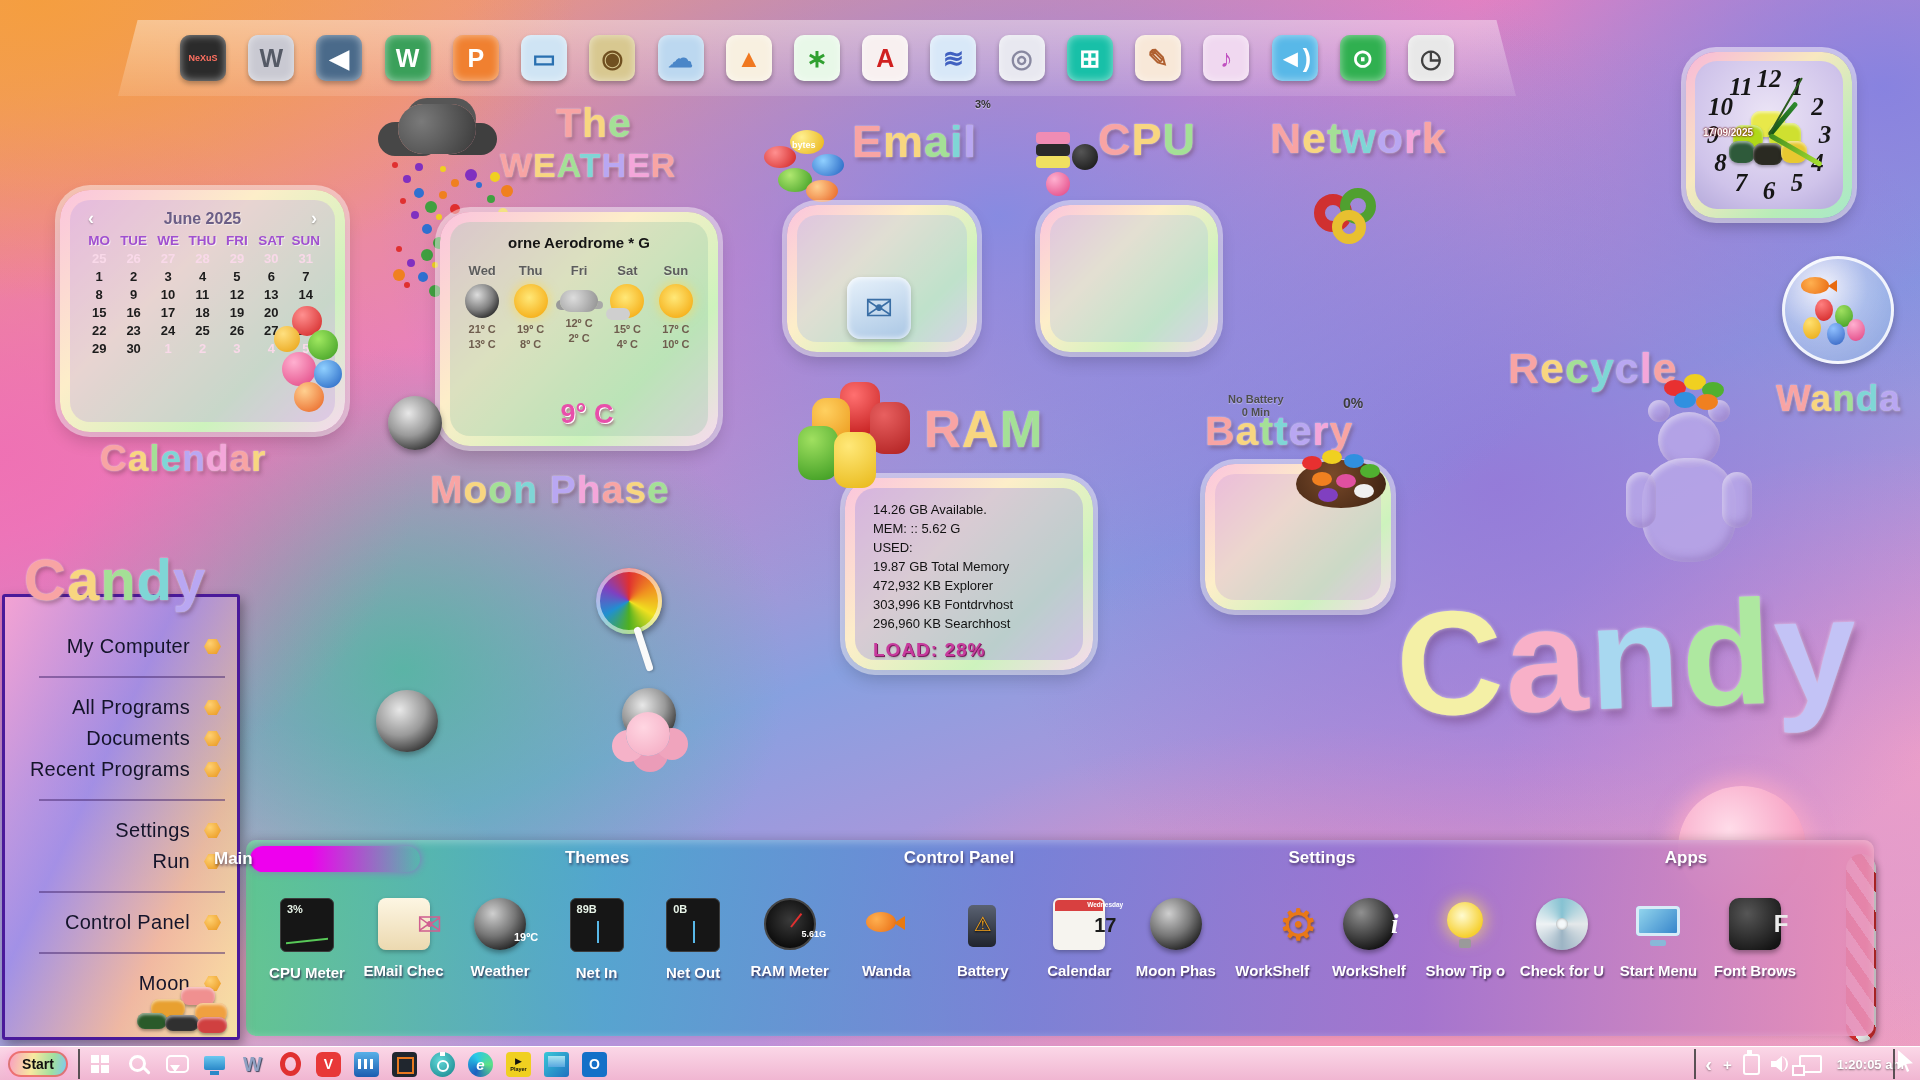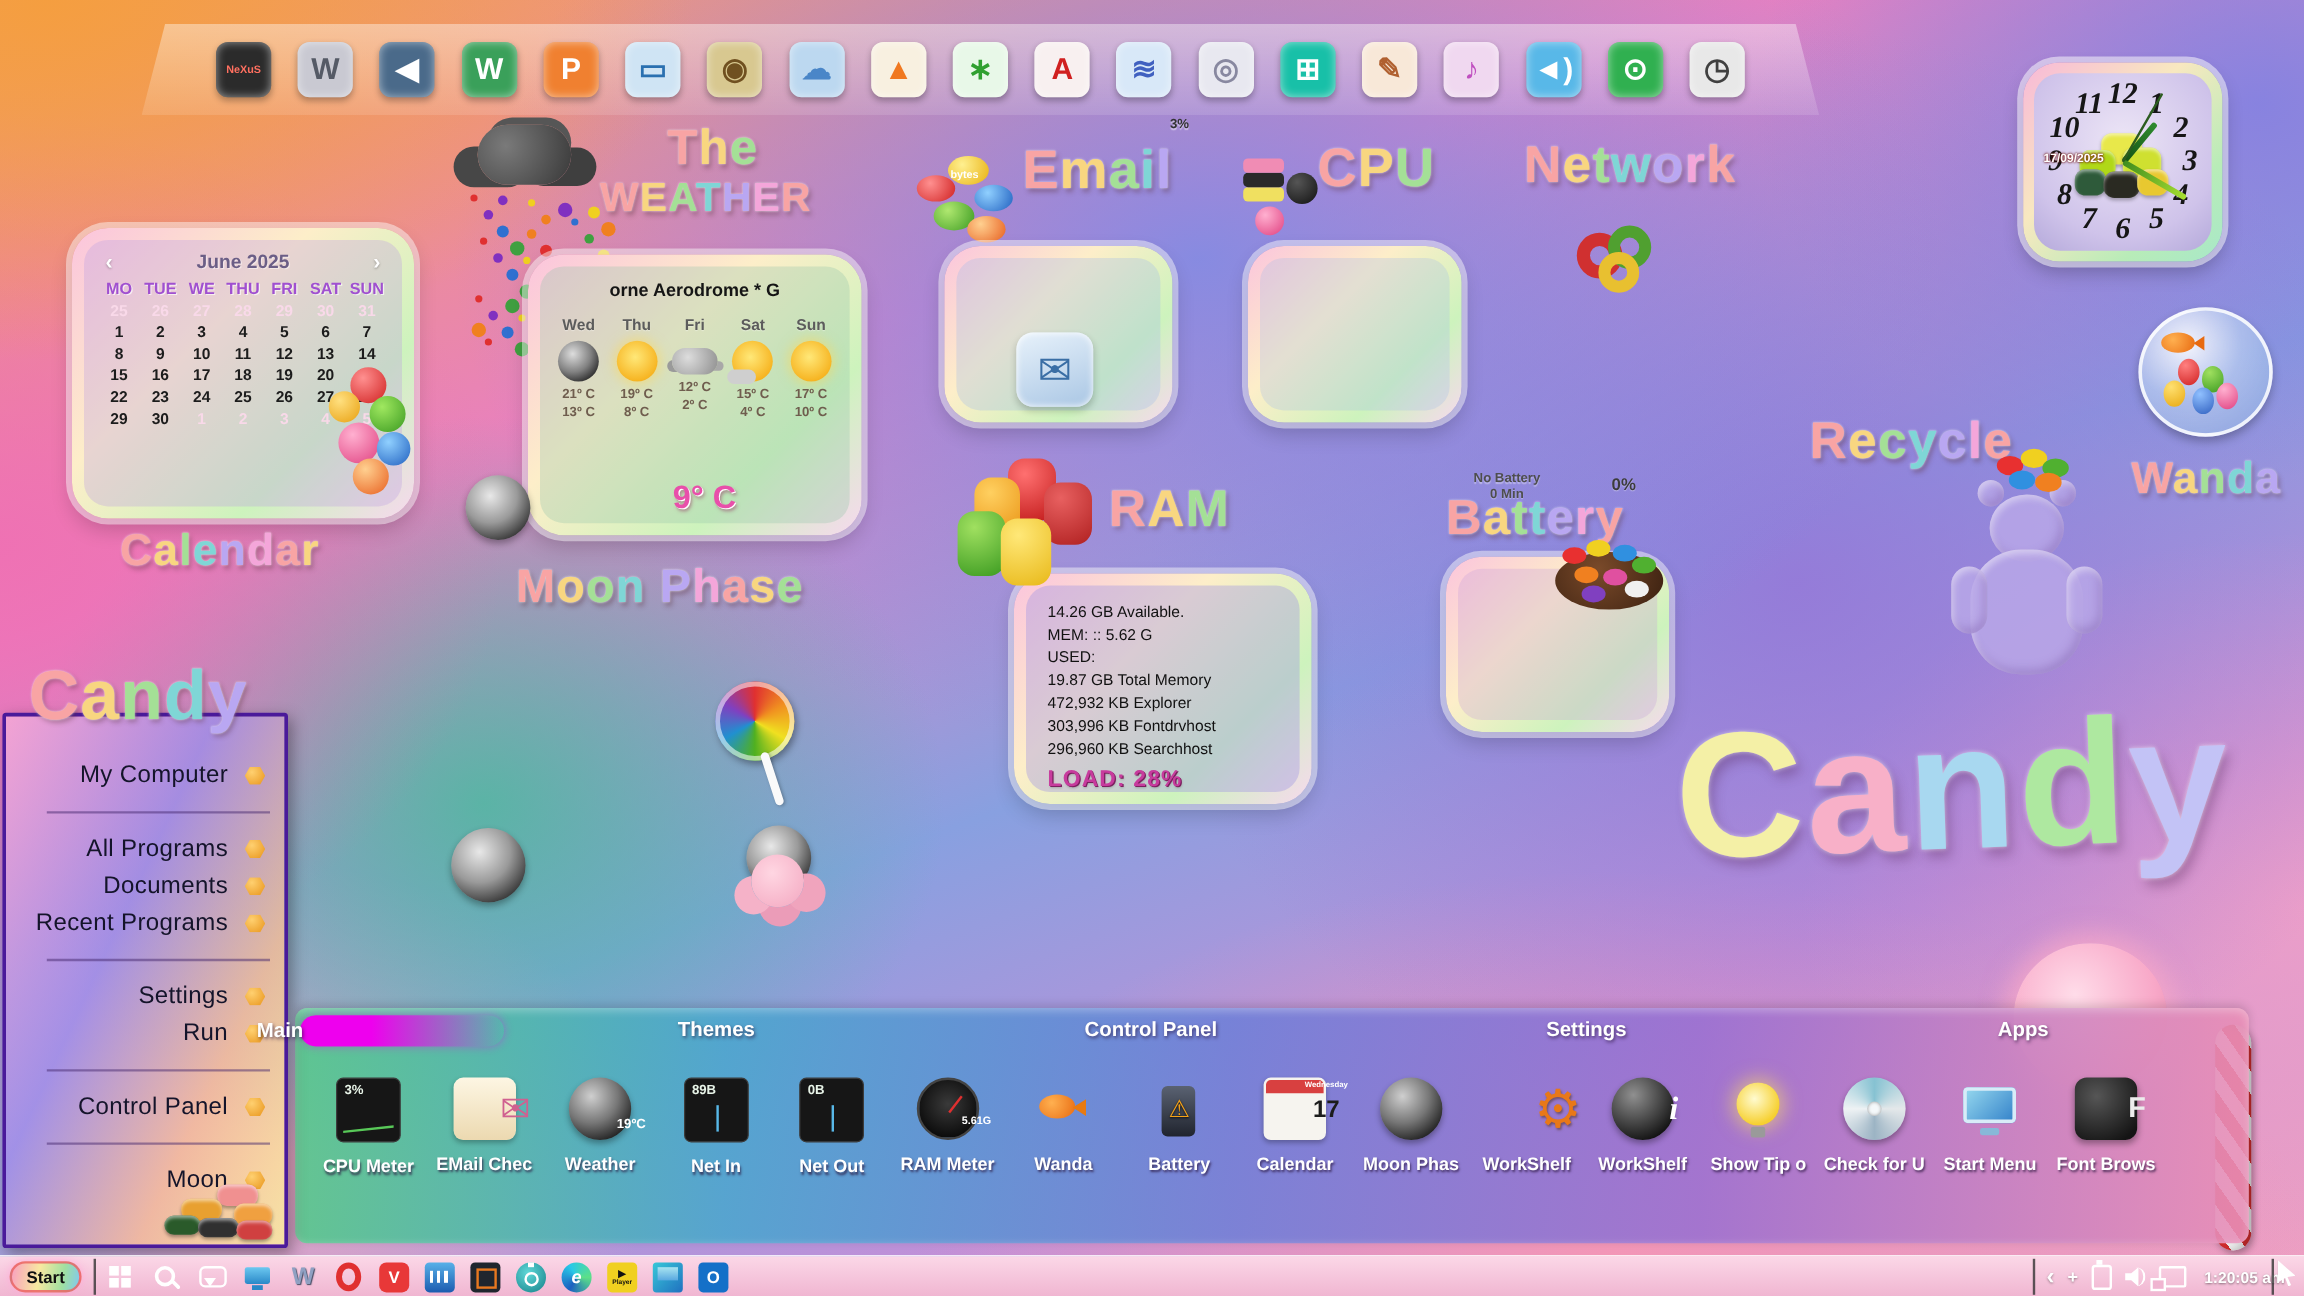--- a/index.html
+++ b/index.html
@@ -532,21 +532,21 @@
     <span class="dot" style="left:24px;top:24px;width:34px;height:34px;border:10px solid #e8c030;background:transparent;box-sizing:border-box;"></span>
   </div>
 
   <div class="abs" style="left:796px;top:382px;width:130px;height:110px;z-index:3;">
     <span class="abs" style="left:44px;top:0;width:40px;height:52px;border-radius:14px;background:radial-gradient(circle at 35% 25%,#ff7070,#c01818);"></span>
     <span class="abs" style="left:16px;top:16px;width:38px;height:50px;border-radius:14px;background:radial-gradient(circle at 35% 25%,#ffd060,#e89010);"></span>
     <span class="abs" style="left:74px;top:20px;width:40px;height:52px;border-radius:14px;background:radial-gradient(circle at 35% 25%,#e86060,#b02020);"></span>
     <span class="abs" style="left:2px;top:44px;width:40px;height:54px;border-radius:14px;background:radial-gradient(circle at 35% 25%,#a0e060,#3a9a20);"></span>
     <span class="abs" style="left:38px;top:50px;width:42px;height:56px;border-radius:14px;background:radial-gradient(circle at 35% 25%,#ffe878,#e8b818);"></span>
   </div>
-  <div class="bubble" style="left:924px;top:400px;font-size:43px;"><span style="color: rgb(248, 164, 164);">R</span><span style="color: rgb(248, 214, 128);">A</span><span style="color: rgb(164, 224, 150);">M</span></div>
+  <div class="bubble" style="left:924px;top:400px;font-size:51px;"><span style="color: rgb(248, 164, 164);">R</span><span style="color: rgb(248, 214, 128);">A</span><span style="color: rgb(164, 224, 150);">M</span></div>
   <div class="frame w-ram">
     <div class="inner">
       <div class="ram-lines" id="ram-lines">
           <p>14.26 GB Available.</p>
           <p>MEM: :: 5.62 G</p>
           <p>USED:</p>
           <p>19.87 GB Total Memory</p>
           <p>472,932 KB Explorer</p>
           <p>303,996 KB Fontdrvhost</p>
           <p>296,960 KB Searchhost</p>

